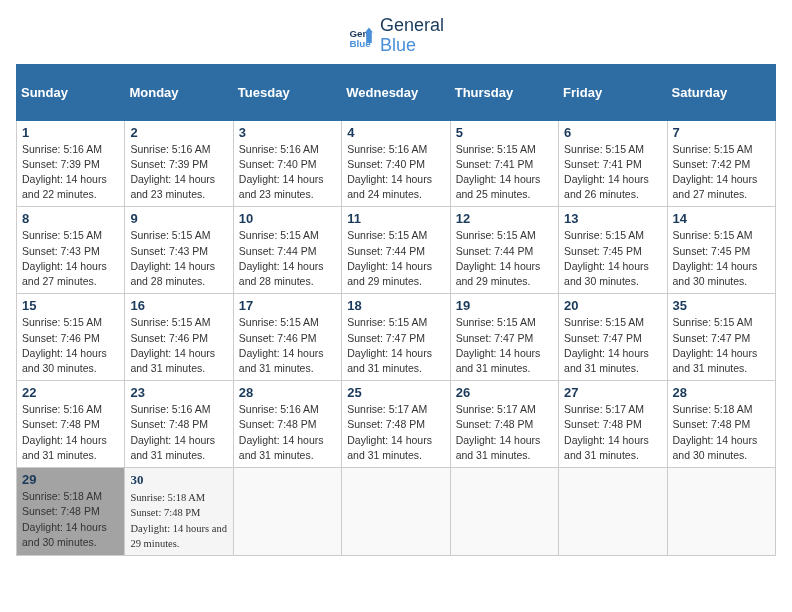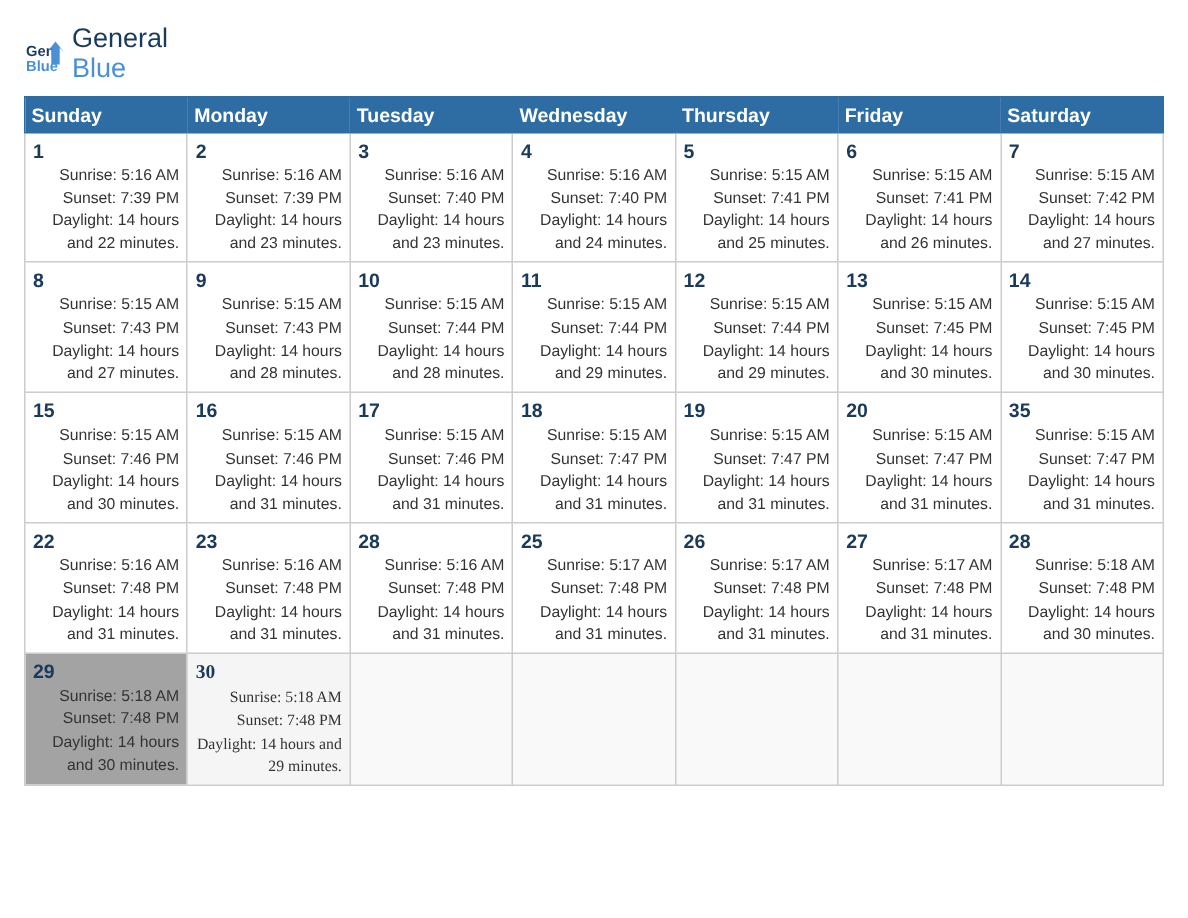--- a/index.html
+++ b/index.html
@@ -5,21 +5,21 @@
     * { box-sizing: border-box; margin: 0; padding: 0; }
     body {
       font-family: Arial, sans-serif;
       background: #fff;
       width: 792px;
       min-height: 612px;
       padding: 16px;
     }
     .header {
       display: flex;
-      justify-content: flex-start;
+      justify-content: center;
       align-items: flex-start;
       margin-bottom: 8px;
     }
     .logo {
       display: flex;
       align-items: center;
       gap: 4px;
     }
     .logo-text {
       font-size: 18px;
@@ -47,21 +47,21 @@
       color: #333;
     }
     table {
       width: 100%;
       border-collapse: collapse;
       font-size: 10.5px;
     }
     thead tr th {
       background-color: #2e6da4;
       color: #fff;
-      padding: 4px 4px;
+      padding: 20px 4px;
       text-align: left;
       font-size: 13px;
       border: 1px solid #2e6da4;
     }
     tbody tr td {
       border: 1px solid #ccc;
       vertical-align: top;
       padding: 4px 5px;
       height: 85px;
       width: 14.28%;
@@ -73,21 +73,20 @@
     .day-num {
       font-size: 13px;
       font-weight: bold;
       color: #1a3a5c;
       display: block;
       margin-bottom: 2px;
     }
     .day-info {
       color: #333;
       line-height: 1.45;
-      text-align: right;
     }
     .empty-cell {
       background: #f9f9f9 !important;
     }
   </style>
 </head>
 <body>
 
 <div class="header">
   <div class="logo">

